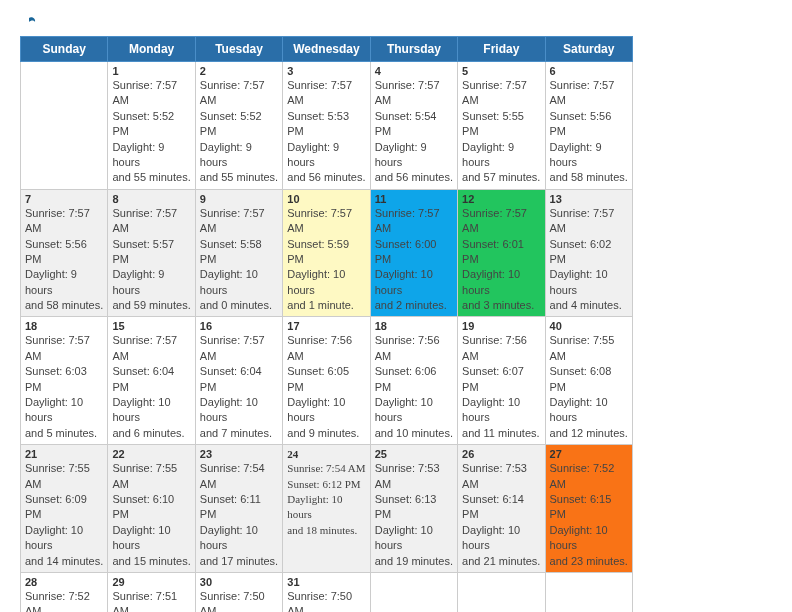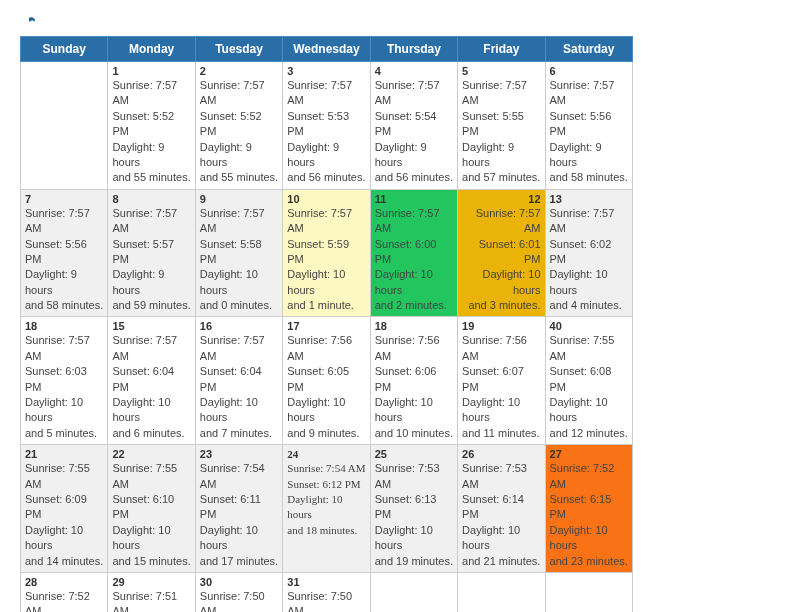--- a/index.html
+++ b/index.html
@@ -186,28 +186,28 @@
 Daylight: 10 hours
 and 0 minutes.</div>
           </td>
           <td style="background: #fef9c3;">
             <span class="day-num">10</span>
             <div class="day-info" style="white-space: pre-line;">Sunrise: 7:57 AM
 Sunset: 5:59 PM
 Daylight: 10 hours
 and 1 minute.</div>
           </td>
+          <td style="background: #0ea5e9;">
+            <span class="day-num">11</span>
+            <div class="day-info" style="white-space: pre-line;">Sunrise: 7:57 AM
+Sunset: 6:00 PM
+Daylight: 10 hours
+and 2 minutes.</div>
+          </td>
           <td style="background: #22c55e;">
-            <span class="day-num">11</span>
-            <div class="day-info" style="white-space: pre-line;">Sunrise: 7:57 AM
-Sunset: 6:00 PM
-Daylight: 10 hours
-and 2 minutes.</div>
-          </td>
-          <td style="background: #eab308; text-align: right;">
             <span class="day-num">12</span>
             <div class="day-info" style="white-space: pre-line;">Sunrise: 7:57 AM
 Sunset: 6:01 PM
 Daylight: 10 hours
 and 3 minutes.</div>
           </td>
           <td style="background: rgb(240, 240, 240);">
             <span class="day-num">13</span>
             <div class="day-info" style="white-space: pre-line;">Sunrise: 7:57 AM
 Sunset: 6:02 PM

